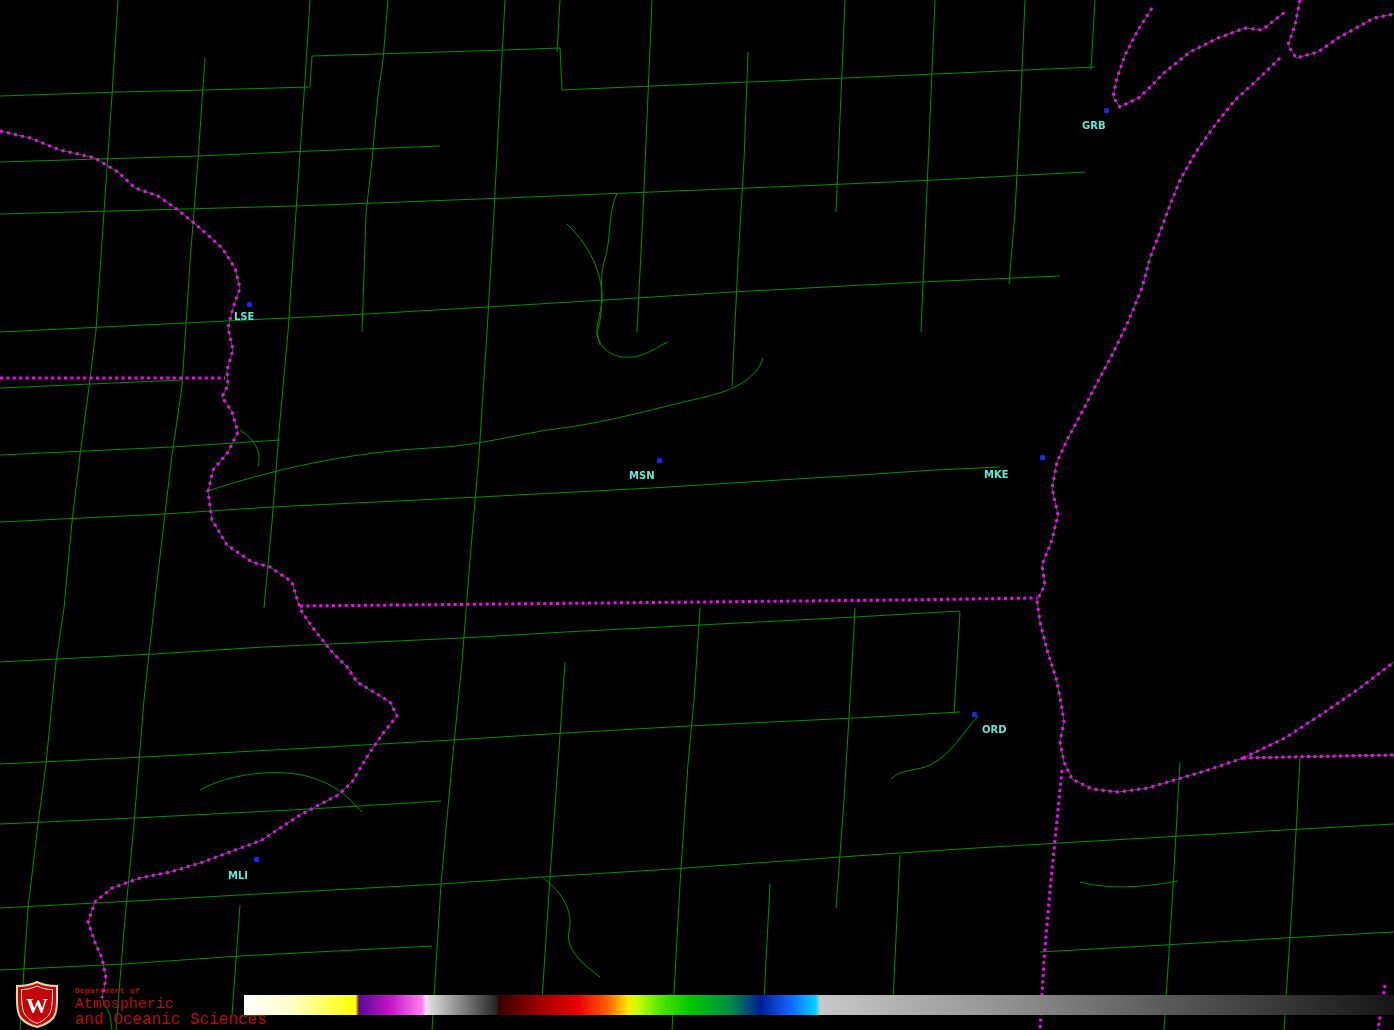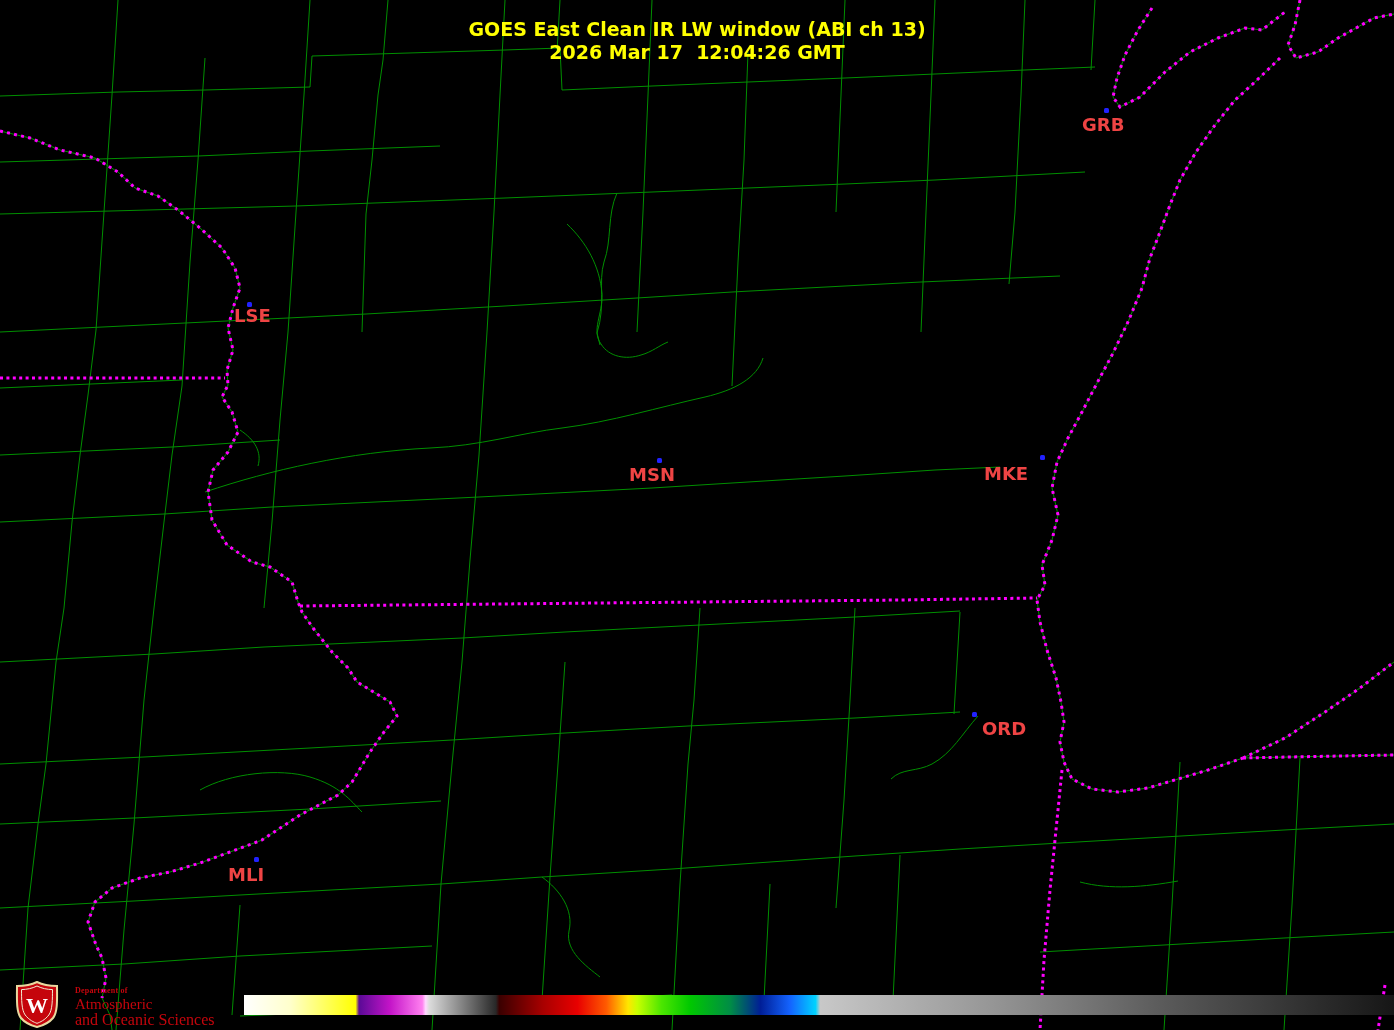--- a/index.html
+++ b/index.html
@@ -3,26 +3,26 @@
 <meta charset="utf-8">
 <style>
   html,body{margin:0;padding:0;background:#000;}
   #app{position:relative;width:1394px;height:1030px;background:#000;overflow:hidden;
        font-family:"DejaVu Sans","Liberation Sans",sans-serif;}
   #map-svg{position:absolute;left:0;top:0;}
   .title-block{position:absolute;left:0;top:18px;width:100%;text-align:center;z-index:5;}
   .title-line{color:#ffff00;font-weight:bold;font-size:19px;line-height:23px;white-space:pre;
               font-family:"DejaVu Sans","Liberation Sans",sans-serif;}
   .station{position:absolute;z-index:4;}
-  .station .lbl{color:#ef4444;font-weight:bold;font-size:18px;white-space:pre;}
+  .station .lbl{color:#5eead4;font-weight:bold;font-size:10px;white-space:pre;}
   .dot{position:absolute;width:5px;height:5px;background:#2222ff;border-radius:1.5px;z-index:4;}
   #colorbar{position:absolute;left:244px;top:995px;width:1150px;height:20px;z-index:6;}
   #logo{position:absolute;left:8px;top:980px;z-index:7;display:flex;align-items:flex-start;}
   #crest{width:58px;height:48px;flex:0 0 auto;}
-  #logo-text{margin-left:9px;color:#c5050c;font-family:Liberation Serif, serif;}
+  #logo-text{margin-left:9px;color:#c5050c;font-family:Liberation Mono, monospace;}
   #logo-dept{font-size:8px;font-weight:bold;margin-top:6px;letter-spacing:.2px;}
   #logo-l1{font-size:15px;line-height:15px;margin-top:2px;}
   #logo-l2{font-size:16px;line-height:16px;}
 </style>
 </head>
 <body>
 
 <div id="app">
 
   <svg id="map-svg" width="1394" height="1030" viewBox="0 0 1394 1030">
@@ -94,24 +94,20 @@
       <path d="M1280,58 L1255,82 L1235,100 L1215,125 L1196,152 L1180,180 L1170,205 L1160,232 L1150,258 L1142,288 L1128,322 L1112,355 L1096,385 L1082,412 L1068,438 L1057,462 L1052,488 L1058,515 L1052,540 L1042,565 L1045,585 L1037,600 L1040,622 L1047,650 L1056,678 L1061,702 L1064,722 L1060,742 L1064,762 L1072,779 L1092,789 L1118,792 L1148,788 L1178,779 L1208,770 L1243,758"></path>
       <path d="M1152,8 L1138,30 L1125,55 L1117,78 L1113,97 L1120,107 L1140,97 L1165,72 L1190,52 L1218,38 L1245,28 L1262,30 L1272,22 L1285,12"></path>
       <path d="M1300,0 L1295,25 L1288,45 L1296,58 L1318,52 L1338,38 L1356,28 L1374,18 L1394,14"></path>
       <path d="M1243,758 L1285,738 L1325,712 L1360,688 L1394,662"></path>
       <path d="M1243,758 L1290,757 L1340,756 L1394,755" stroke-dasharray="3 3.4"></path>
       <path d="M1062,770 L1056,830 L1050,890 L1044,960 L1040,1030" stroke-dasharray="3 3.4"></path>
       <path d="M1385,985 L1378,1030" stroke-dasharray="3 3.4"></path>
     </g>
   </svg>
 
-  <div class="title-block">
-    <div class="title-line">GOES East Clean IR LW window (ABI ch 13)</div>
-    <div class="title-line">2026 Mar 17  12:04:26 GMT</div>
-  </div>
 
   <div class="dot" style="left:1104px;top:108px"></div>
   <div class="station" style="left:1082px;top:114px">
     <span class="lbl">GRB</span></div>
 
   <div class="dot" style="left:247px;top:302px"></div>
   <div class="station" style="left:234px;top:305px">
     <span class="lbl">LSE</span></div>
 
   <div class="dot" style="left:657px;top:458px"></div>

